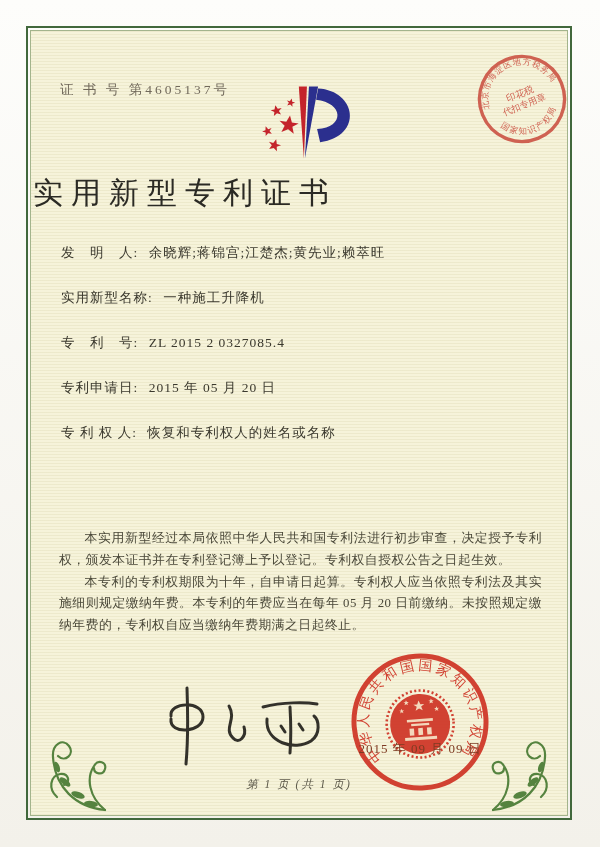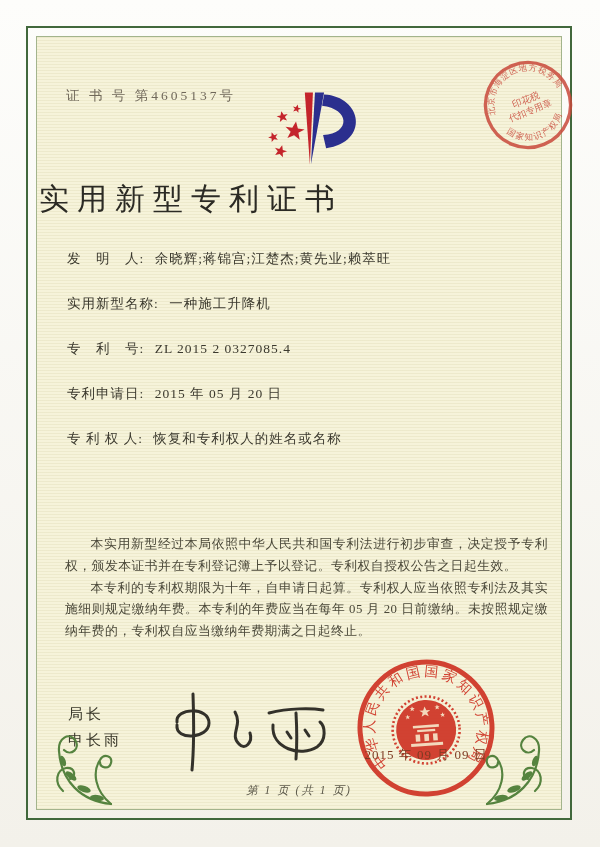--- a/index.html
+++ b/index.html
@@ -1,20 +1,20 @@
 <!DOCTYPE html>
 <html><head>
 <meta charset="utf-8">
 <style>
   html,body{margin:0;padding:0;background:#efeeea;}
   .page{position:relative;width:600px;height:847px;background:linear-gradient(#fdfdfb,#f3f1ea);
         font-family:"Liberation Serif","DejaVu Serif",serif;overflow:hidden;
         box-shadow:0 0 6px rgba(0,0,0,.25);}
   .frame{position:absolute;left:26px;top:26px;width:546px;height:794px;
-         border:2px solid #41683c;padding:8px;box-sizing:border-box;}
+         border:2px solid #41683c;padding:2px;box-sizing:border-box;}
   .paper{position:relative;width:100%;height:100%;box-sizing:border-box;
          border:1px solid #a3b48c;
          background:#f6f3da;
          background-image:repeating-linear-gradient(0deg,rgba(190,183,130,.16) 0,rgba(190,183,130,.16) 1px,transparent 1px,transparent 3px);}
   .cert-no{position:absolute;left:29px;top:50px;font-size:13.5px;letter-spacing:3px;color:#70685a;}
   .logo{position:absolute;left:210px;top:46px;width:142px;height:90px;}
   .title{position:absolute;left:0;right:0;top:140px;margin:2px;text-align:left;
          font-size:30px;font-weight:400;letter-spacing:8px;color:#2b2a24;}
   .fields{position:absolute;left:30px;top:214px;width:470px;}
   .field-row{margin-bottom:30px;line-height:15px;font-size:13.5px;color:#3b392e;letter-spacing:1px;}
@@ -104,24 +104,20 @@
           <span class="fl">专 利 权 人:</span>
           <span class="fv">恢复和专利权人的姓名或名称</span>
         </div>
       </div>
 
       <div class="body-text">
         <p>本实用新型经过本局依照中华人民共和国专利法进行初步审查，决定授予专利权，颁发本证书并在专利登记簿上予以登记。专利权自授权公告之日起生效。</p>
         <p>本专利的专利权期限为十年，自申请日起算。专利权人应当依照专利法及其实施细则规定缴纳年费。本专利的年费应当在每年 05 月 20 日前缴纳。未按照规定缴纳年费的，专利权自应当缴纳年费期满之日起终止。</p>
       </div>
 
-      <div class="sig-block">
-        <div>局长</div>
-        <div>申长雨</div>
-      </div>
 
       <div class="sig-hand">
         <svg viewBox="0 0 190 95" width="190" height="95" fill="none" stroke="#33312a" stroke-width="3" stroke-linecap="round" stroke-linejoin="round">
           <path d="M28,40 C26,26 60,24 60,41 C60,57 26,59 28,43"></path>
           <path d="M44,12 C45,40 45,66 43,88"></path>
           <path d="M86,30 C94,44 80,52 90,62 C96,69 104,60 101,51"></path>
           <path d="M120,31 C140,26 162,26 174,28"></path>
           <path d="M147,31 C148,48 148,64 147,77"></path>
           <path d="M124,43 C122,67 152,75 168,65 C178,58 176,44 171,40"></path>
           <path d="M138,50 L142,56"></path>

